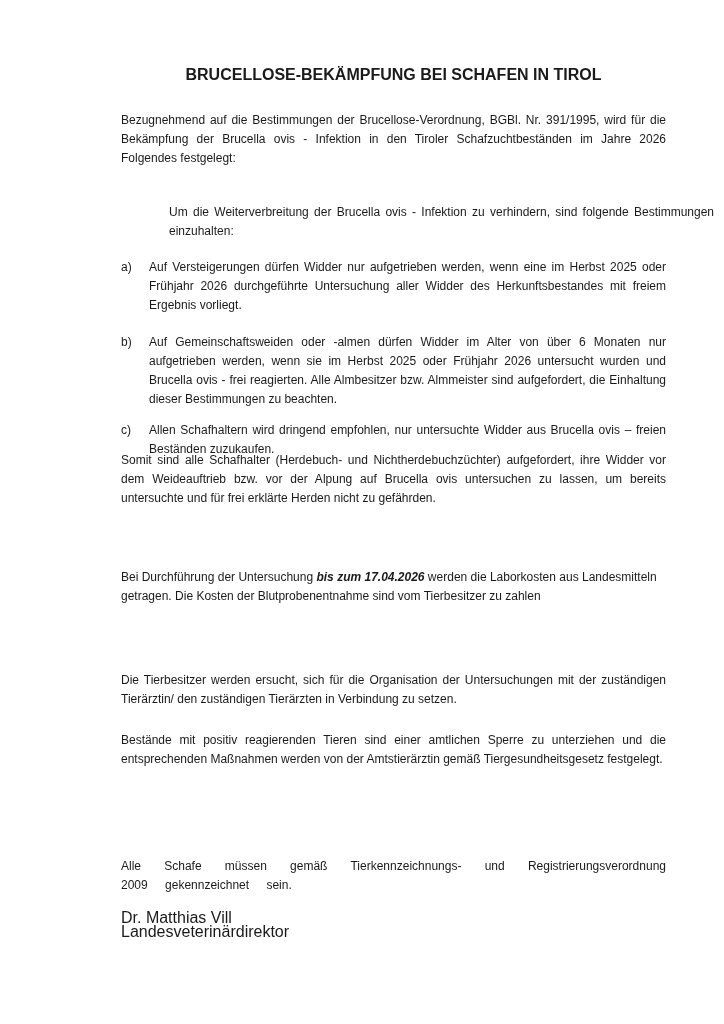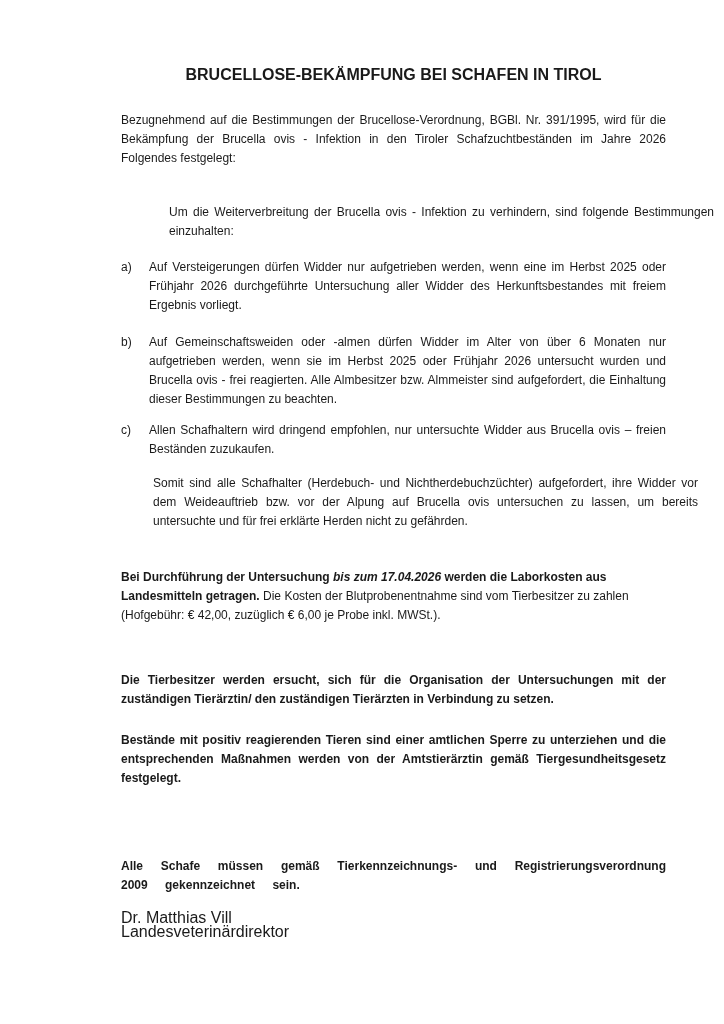--- a/index.html
+++ b/index.html
@@ -4,21 +4,21 @@
   <style>
     html, body { margin: 0; padding: 0; background: #ffffff; }
     body { width: 724px; height: 1024px; position: relative; overflow: hidden;
            font-family: "Liberation Sans", sans-serif; color: #1a1a1a; }
     .page { position: absolute; left: 121px; top: 0; width: 545px; }
     .title { position: absolute; top: 66px; left: 0; width: 545px; text-align: center;
              font-weight: bold; font-size: 16px; }
     .p { position: absolute; left: 0; width: 545px; font-size: 12px; line-height: 19px;
          text-align: justify; }
     .p.last-left { text-align-last: left; }
-    .b { font-weight: bold; }
+    .b { font-weight: normal; }
     .bi { font-weight: bold; font-style: italic; }
     .item { position: absolute; left: 0; width: 545px; font-size: 12px; line-height: 19px; }
     .item .marker { position: absolute; left: 0; top: 0; }
     .item .body { position: absolute; left: 28px; width: 517px; text-align: justify; }
     .sig { position: absolute; left: 0; width: 545px; font-size: 16px; line-height: 14px; }
   </style>
 </head>
 <body>
 
 <div class="page">
@@ -36,25 +36,24 @@
   <div class="item" style="top:333px;">
     <span class="marker">b)</span>
     <div class="body">Auf Gemeinschaftsweiden oder -almen dürfen Widder im Alter von über 6 Monaten nur aufgetrieben werden, wenn sie im Herbst 2025 oder Frühjahr 2026 untersucht wurden und Brucella ovis - frei reagierten. Alle Almbesitzer bzw. Almmeister sind aufgefordert, die Einhaltung dieser Bestimmungen zu beachten.</div>
   </div>
 
   <div class="item" style="top:421px;">
     <span class="marker">c)</span>
     <div class="body">Allen Schafhaltern wird dringend empfohlen, nur untersuchte Widder aus Brucella ovis – freien Beständen zuzukaufen.</div>
   </div>
 
-  <div class="p" style="top:474px;margin-left:32px;">Somit sind alle Schafhalter (Herdebuch- und Nichtherdebuchzüchter) aufgefordert, ihre Widder vor dem Weideauftrieb bzw. vor der Alpung auf Brucella ovis untersuchen zu lassen, um bereits untersuchte und für frei erklärte Herden nicht zu gefährden.</div>
+  <div class="p" style="top:451px;">Somit sind alle Schafhalter (Herdebuch- und Nichtherdebuchzüchter) aufgefordert, ihre Widder vor dem Weideauftrieb bzw. vor der Alpung auf Brucella ovis untersuchen zu lassen, um bereits untersuchte und für frei erklärte Herden nicht zu gefährden.</div>
 
   <div class="p last-left" style="top:568px; text-align:left;">
     <span class="b">Bei Durchführung der Untersuchung </span><span class="bi">bis zum 17.04.2026</span><span class="b"> werden die Laborkosten aus Landesmitteln getragen.</span><span> Die Kosten der Blutprobenentnahme sind vom Tierbesitzer zu zahlen</span><br>
-    <span>(Hofgebühr: € 42,00, zuzüglich € 6,00 je Probe inkl. MWSt.).</span>
   </div>
 
   <div class="p b" style="top:671px;">Die Tierbesitzer werden ersucht, sich für die Organisation der Untersuchungen mit der zuständigen Tierärztin/ den zuständigen Tierärzten in Verbindung zu setzen.</div>
 
   <div class="p b" style="top:731px;">Bestände mit positiv reagierenden Tieren sind einer amtlichen Sperre zu unterziehen und die entsprechenden Maßnahmen werden von der Amtstierärztin gemäß Tiergesundheitsgesetz festgelegt.</div>
 
   <div class="p b" style="top:823px; word-spacing:14px;margin-top:34px;">Alle Schafe müssen gemäß Tierkennzeichnungs- und Registrierungsverordnung 2009 gekennzeichnet sein.</div>
 
   <div class="sig" style="top:911px;">Dr. Matthias Vill</div>
   <div class="sig" style="top:925px;">Landesveterinärdirektor</div>

